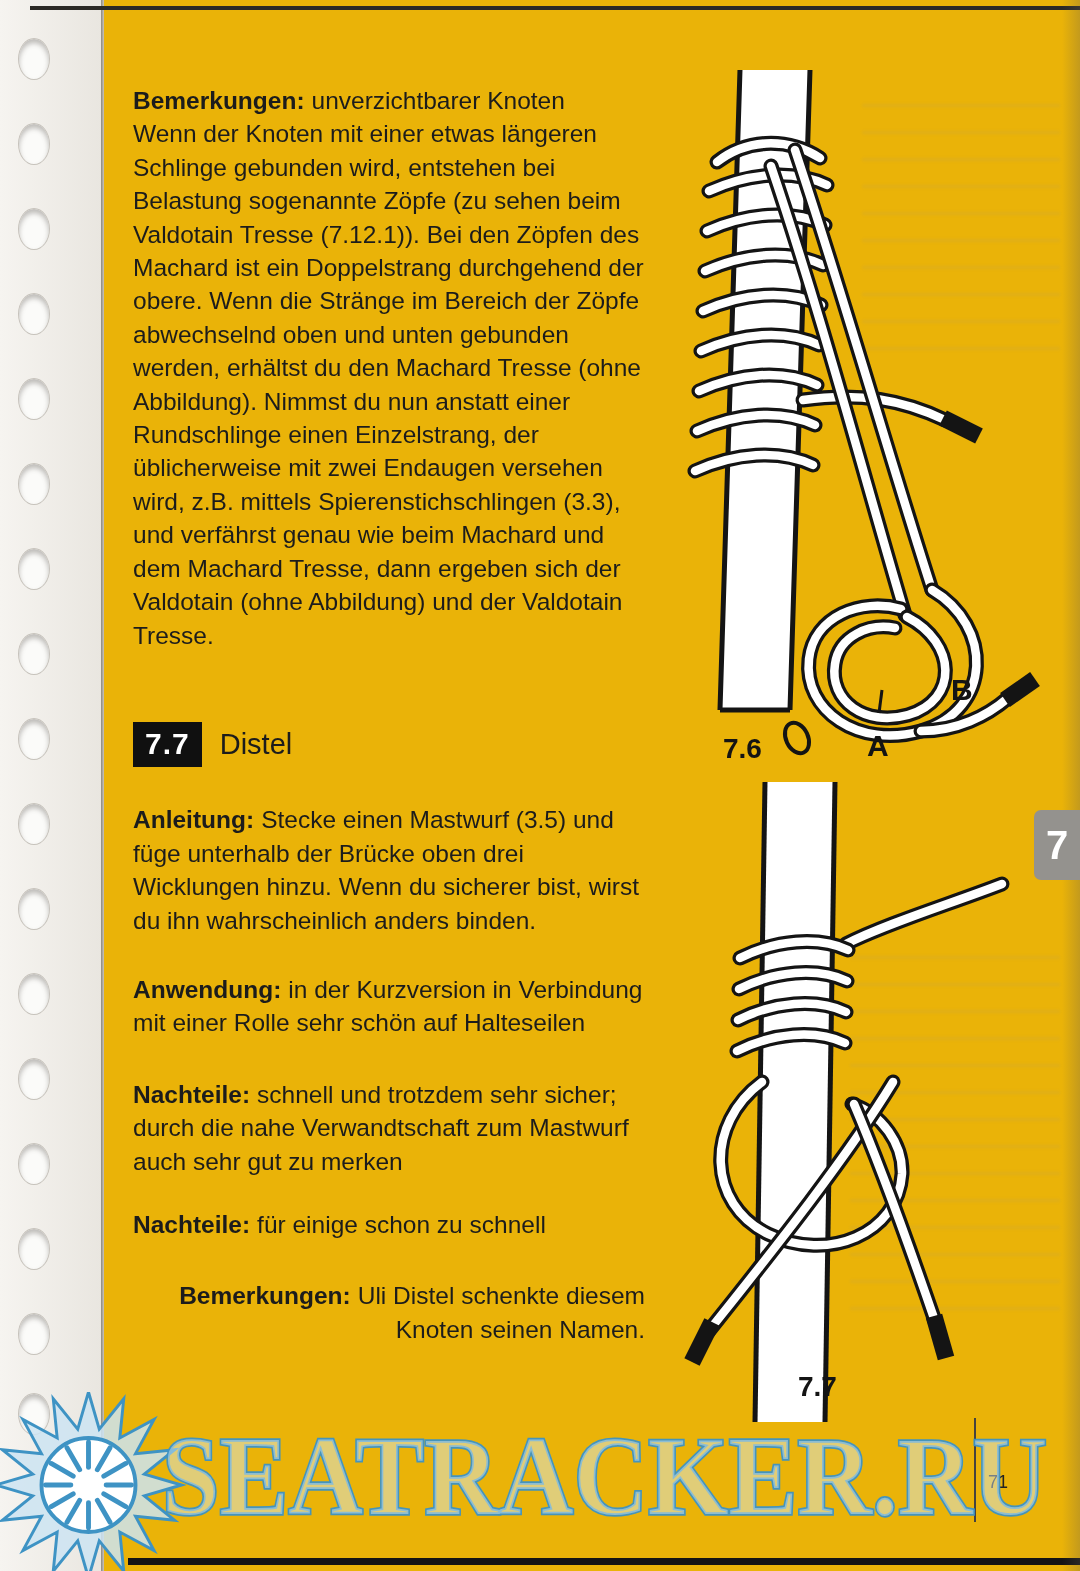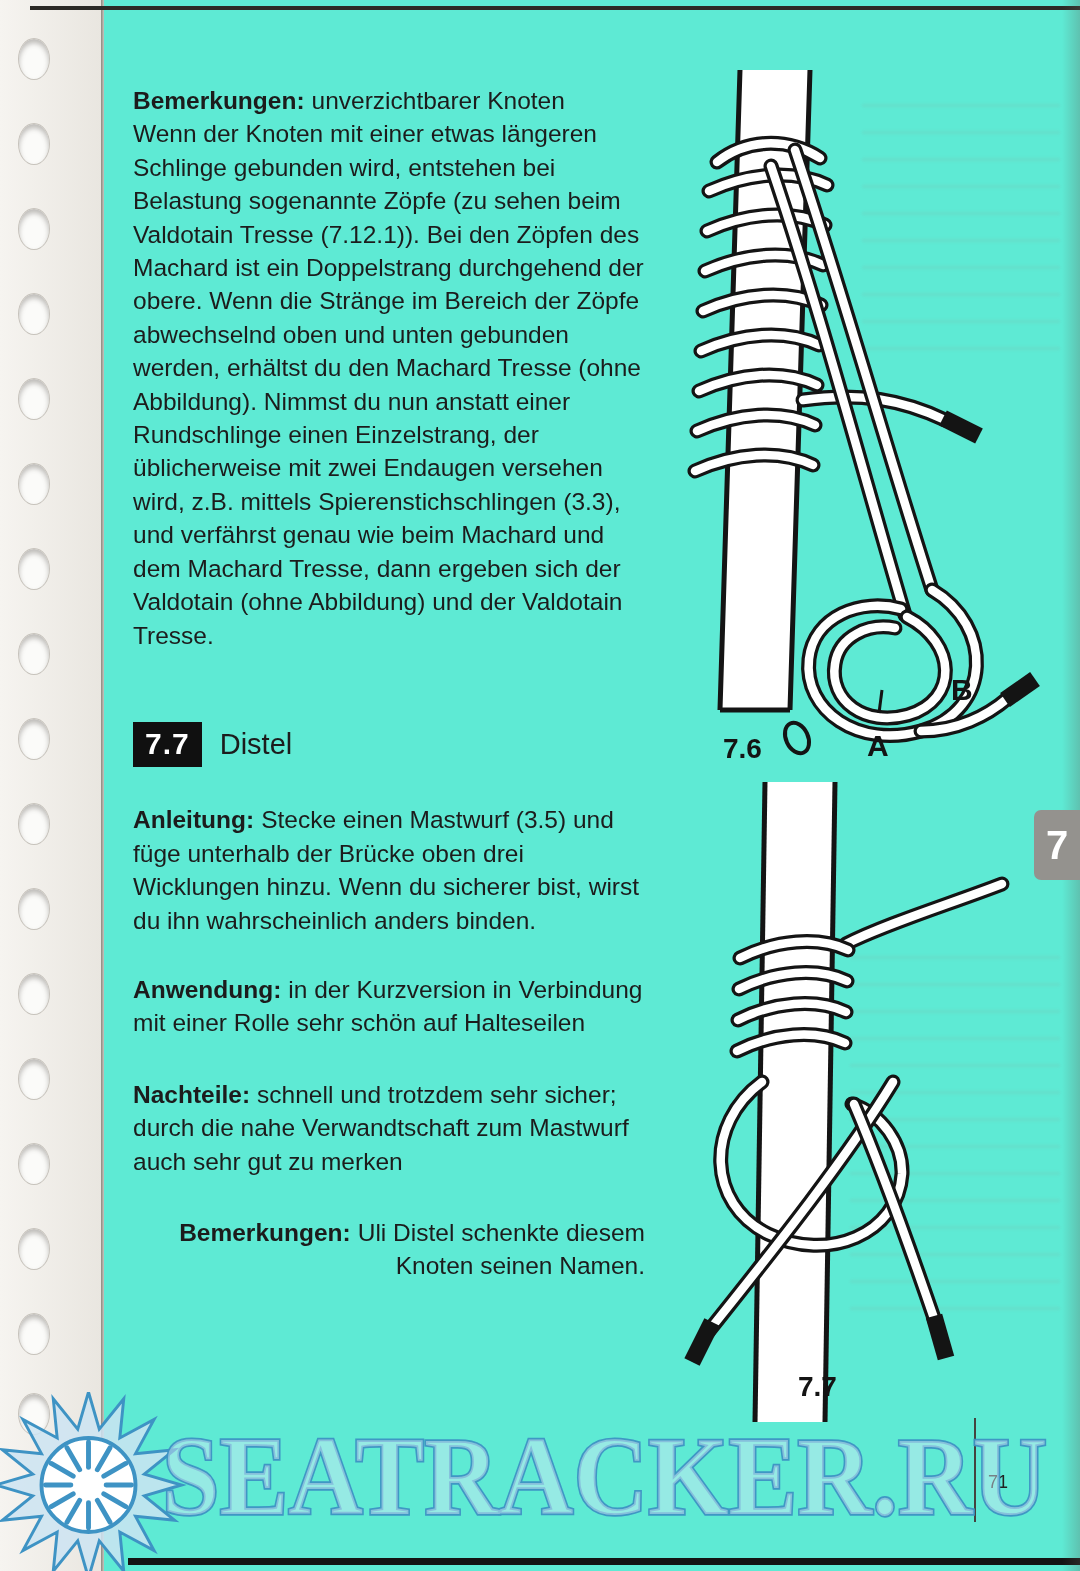--- a/index.html
+++ b/index.html
@@ -1,18 +1,18 @@
 <!DOCTYPE html>
 <html><head>
 <meta charset="utf-8">
 <style>
   html,body { margin:0; padding:0; background:#b5b2ad; }
   .scan {
     position:relative; width:1080px; height:1571px; overflow:hidden;
-    background:#5eead4; font-family:"Liberation Sans", sans-serif; color:#1c1c1c;
+    background:#eab308; font-family:"Liberation Sans", sans-serif; color:#1c1c1c;
   }
   
   .edge-top { position:absolute; left:30px; right:0; top:6px; height:4px; background:#2b2925; }
   .edge-bottom { position:absolute; left:128px; right:0; bottom:6px; height:7px; background:#141414; }
   .edge-right { position:absolute; right:0; top:0; width:18px; height:100%;
     background:linear-gradient(to right, rgba(0,0,0,0), rgba(95,90,82,0.28)); }
   .binding { position:absolute; left:0; top:0; width:102px; height:100%;
     background:linear-gradient(to right,#f6f4f0,#e9e6e0); }
   .page-fold { position:absolute; left:101px; top:0; width:3px; height:100%;
     background:linear-gradient(to right,#8d8880,#c9c5bd); }
@@ -110,20 +110,23 @@
     </p>
 
     <p class="para mt-b">
       <strong>Anwendung:</strong><span class="para-text">in der Kurzversion in Verbindung mit einer Rolle sehr schön auf Halteseilen</span>
     </p>
 
     <p class="para mt-c">
       <strong>Nachteile:</strong><span class="para-text">schnell und trotzdem sehr sicher; durch die nahe Verwandtschaft zum Mastwurf auch sehr gut zu merken</span>
     </p>
 
+    <p class="para mt-d">
+      <strong>Nachteile:</strong><span class="para-text">für einige schon zu schnell</span>
+    </p>
 
     <p class="para mt-e">
       <strong>Bemerkungen:</strong><span class="para-text">Uli Distel schenkte diesem Knoten seinen Namen.</span>
     </p>
 
   </div>
 
   <svg class="fig fig76" viewBox="0 0 400 706">
     <defs>
       <path id="f1-coil" d="M 182,0 C 148,-16 104,-12 64,6"></path>

